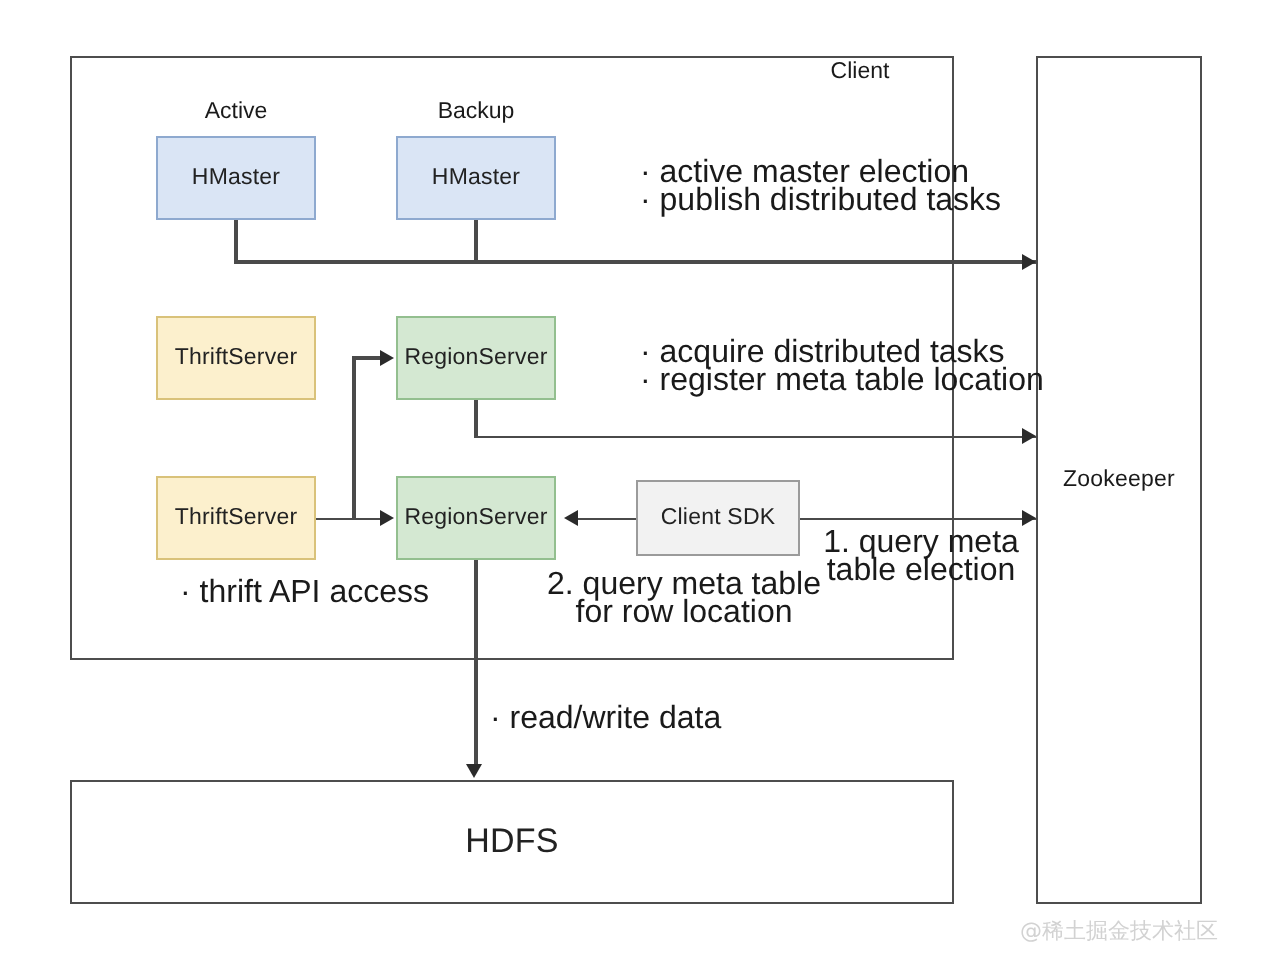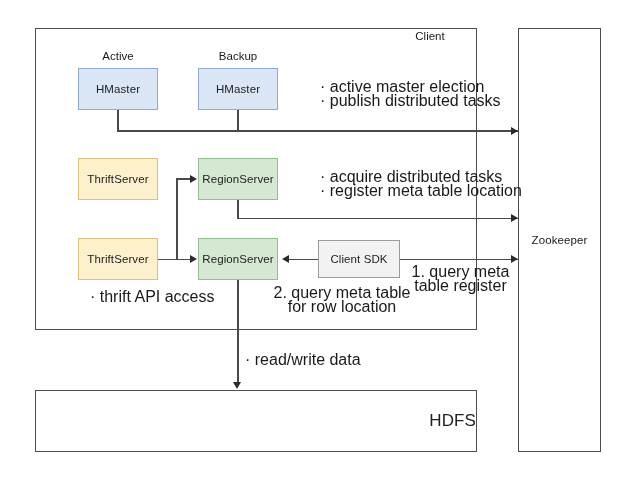--- a/index.html
+++ b/index.html
@@ -14,21 +14,21 @@
   .container-box{border:1.6px solid #4d4d4d;background:#ffffff;}
 
   
   .node{border:1.3px solid #9aa5b1;background:#fff;
         display:flex;align-items:center;justify-content:center;
         font-size:11.5px;color:#222;letter-spacing:.1px;text-align:center;}
   .node.blue{background:#dae5f5;border-color:#8ea9cf;}
   .node.yellow{background:#fcf0cd;border-color:#d9c27a;text-align:center;}
   .node.green{background:#d4e8d2;border-color:#93bf8f;}
   .node.grey{background:#f2f2f2;border-color:#9b9b9b;}
-  .node.plain{background:#fff;border:1.6px solid #4d4d4d;justify-content:flex-end;}
+  .node.plain{background:#fff;border:1.6px solid #4d4d4d;}
 
   
   .cap{font-size:11.5px;color:#1a1a1a;text-align:center;white-space:nowrap;}
   .note{font-size:16px;color:#1a1a1a;line-height:14.5px;white-space:nowrap;}
   .note.c{text-align:center;}
   .vlabel{font-size:11.5px;color:#1a1a1a;text-align:center;width:100%;}
 
   
   .ln{background:#4a4a4a;}
   .hln{height:1.6px;}
@@ -109,26 +109,27 @@
   <div class="abs ln hln" style="left:158px;top:258.5px;width:33px;"></div>
   <div class="abs arrow-r" style="left:190px;top:255px;"></div>
 
   <div class="abs ln hln" style="left:288px;top:258.5px;width:30px;"></div>
   <div class="abs arrow-l" style="left:282px;top:255px;"></div>
 
   <div class="abs ln hln" style="left:400px;top:258.5px;width:119px;"></div>
   <div class="abs arrow-r" style="left:511px;top:255px;"></div>
 
   <div class="abs note c" style="left:408px;top:265px;width:105px;">1. query meta</div>
-  <div class="abs note c" style="left:408px;top:279px;width:105px;">table register</div>
+  <div class="abs note c" style="left:408px;top:279px;width:105px;">table election</div>
 
   <div class="abs note c" style="left:272px;top:286px;width:140px;">2. query meta table</div>
   <div class="abs note c" style="left:272px;top:300px;width:140px;">for row location</div>
 
   <div class="abs note" style="left:90px;top:290px;text-align:center;">· thrift API access</div>
 
   <div class="abs ln vln" style="left:237px;top:280px;height:103px;"></div>
   <div class="abs arrow-d" style="left:233px;top:382px;"></div>
 
   <div class="abs note" style="left:245px;top:353px;">· read/write data</div>
 
+  <div class="abs watermark" style="left:510px;top:458px;">@稀土掘金技术社区</div>
 
 </div>
 
 </body></html>

